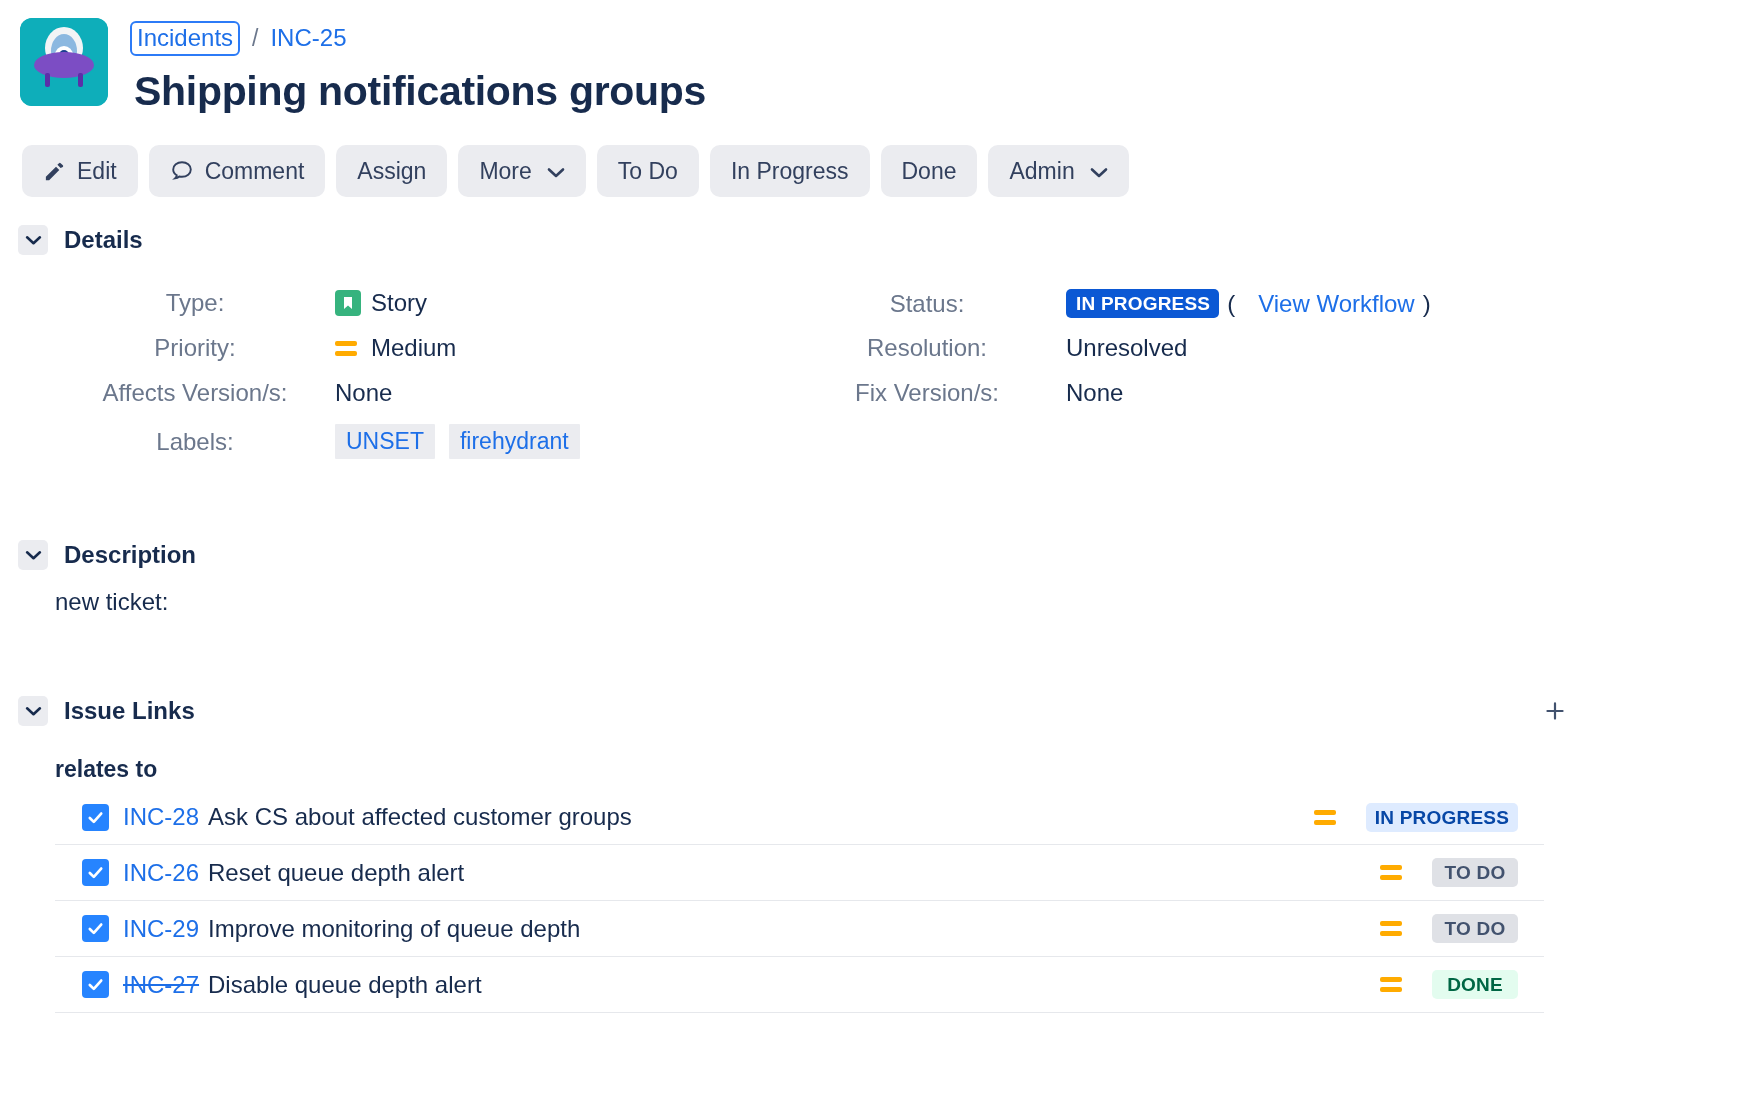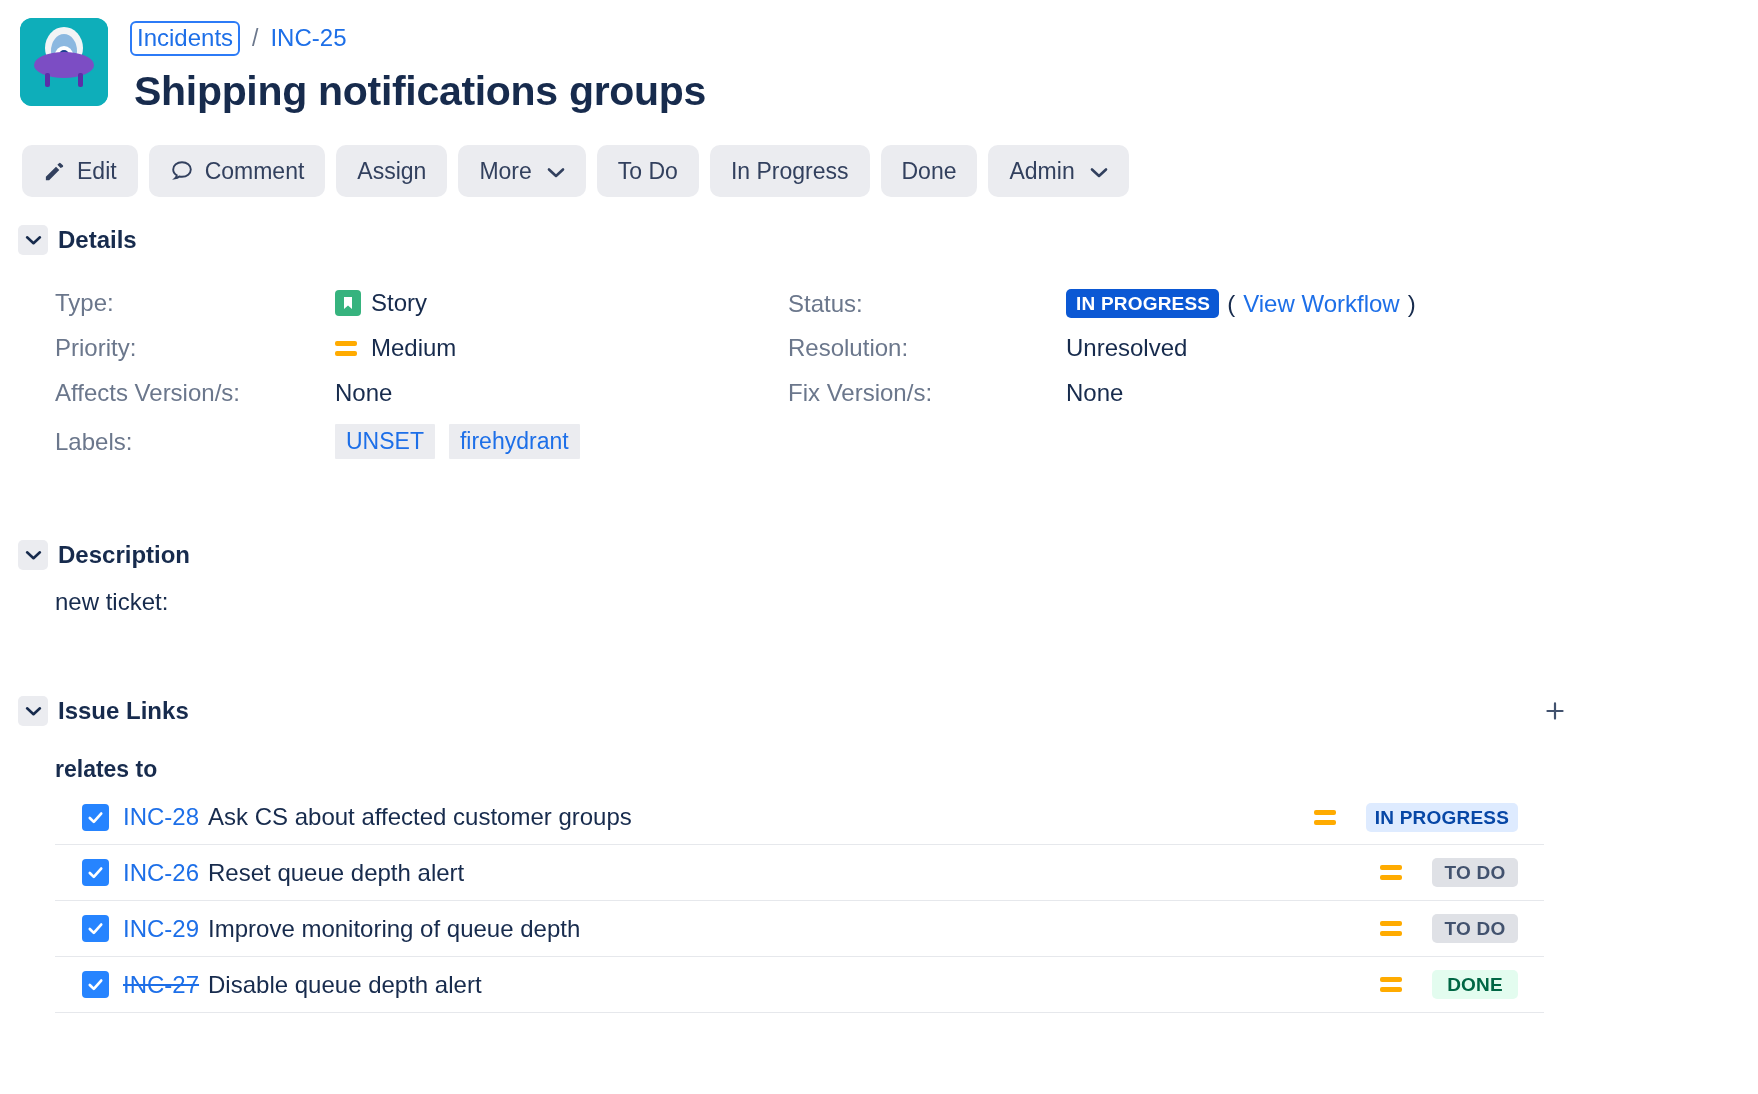--- a/index.html
+++ b/index.html
@@ -103,21 +103,21 @@
   }
   .btn .chev {
     display: inline-block;
     margin-left: 4px;
   }
 
   
   .section-head {
     display: flex;
     align-items: center;
-    gap: 10px;
+    gap: 16px;
     margin-left: 18px;
   }
   .twisty {
     width: 30px;
     height: 30px;
     border-radius: 5px;
     background: #EBECF0;
     display: inline-flex;
     align-items: center;
     justify-content: center;
@@ -138,20 +138,21 @@
   }
   .detail-row {
     position: absolute;
     display: flex;
     align-items: center;
     font-size: 24px;
   }
   .dlabel {
     color: #6B778C;
     font-size: 24px;
+    text-align: center;
   }
   .dvalue {
     color: #172B4D;
     font-size: 24px;
     display: flex;
     align-items: center;
     gap: 10px;
   }
 
   .type-icon {
@@ -188,20 +189,21 @@
     font-weight: bold;
     border-radius: 5px;
     padding: 5px 9px 5px 10px;
     letter-spacing: 0.2px;
     line-height: 1;
   }
   .wf-link {
     color: #1d6fe8;
     text-decoration: none;
     font-size: 24px;
+    margin-left: 15px;
   }
   .paren { color: #172B4D; font-size: 24px; }
 
   .label-pill {
     background: #EBECF0;
     color: #1d6fe8;
     border-radius: 1px;
     padding: 6px 11px;
     font-size: 23px;
     text-decoration: none;

